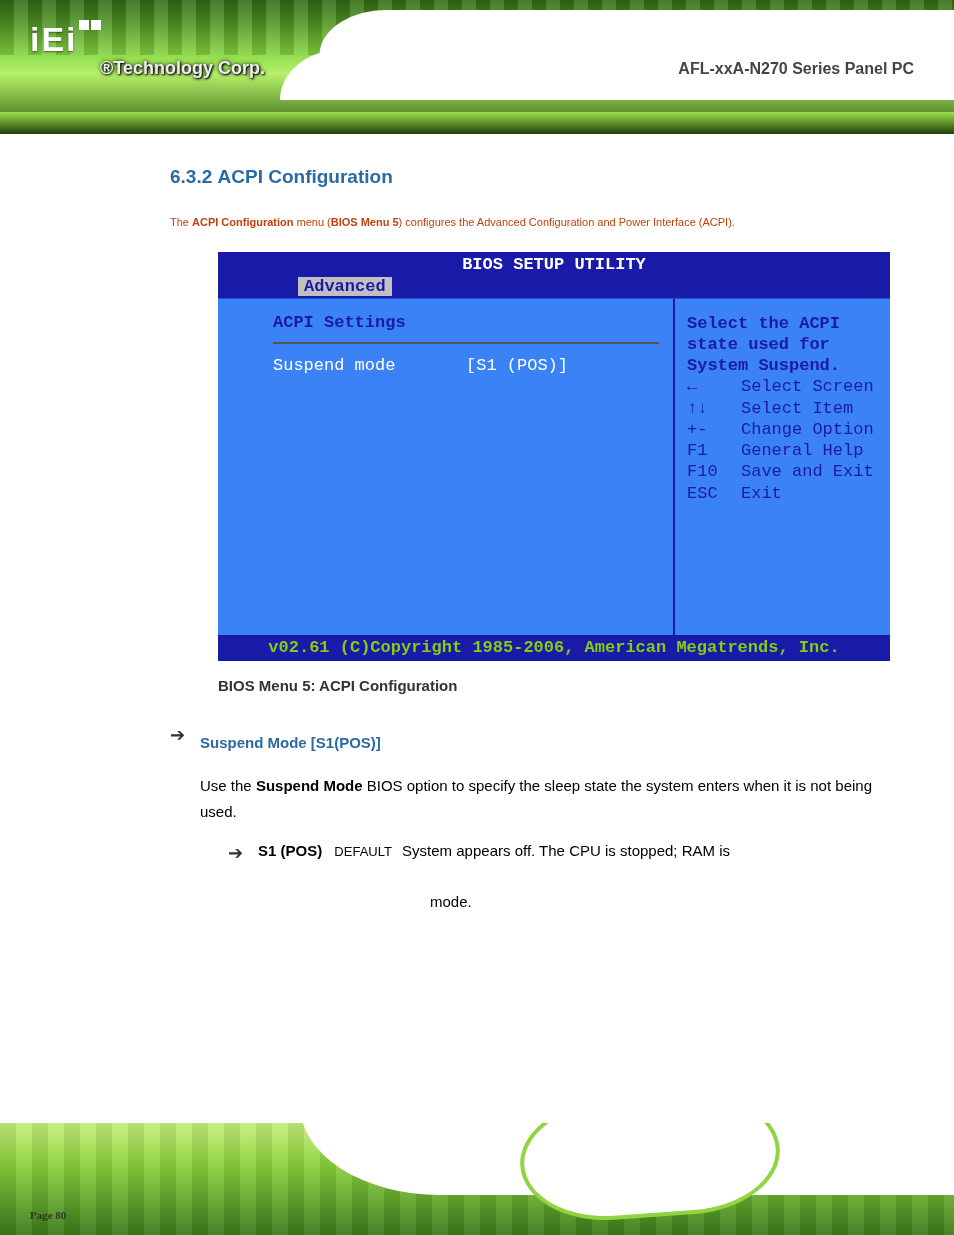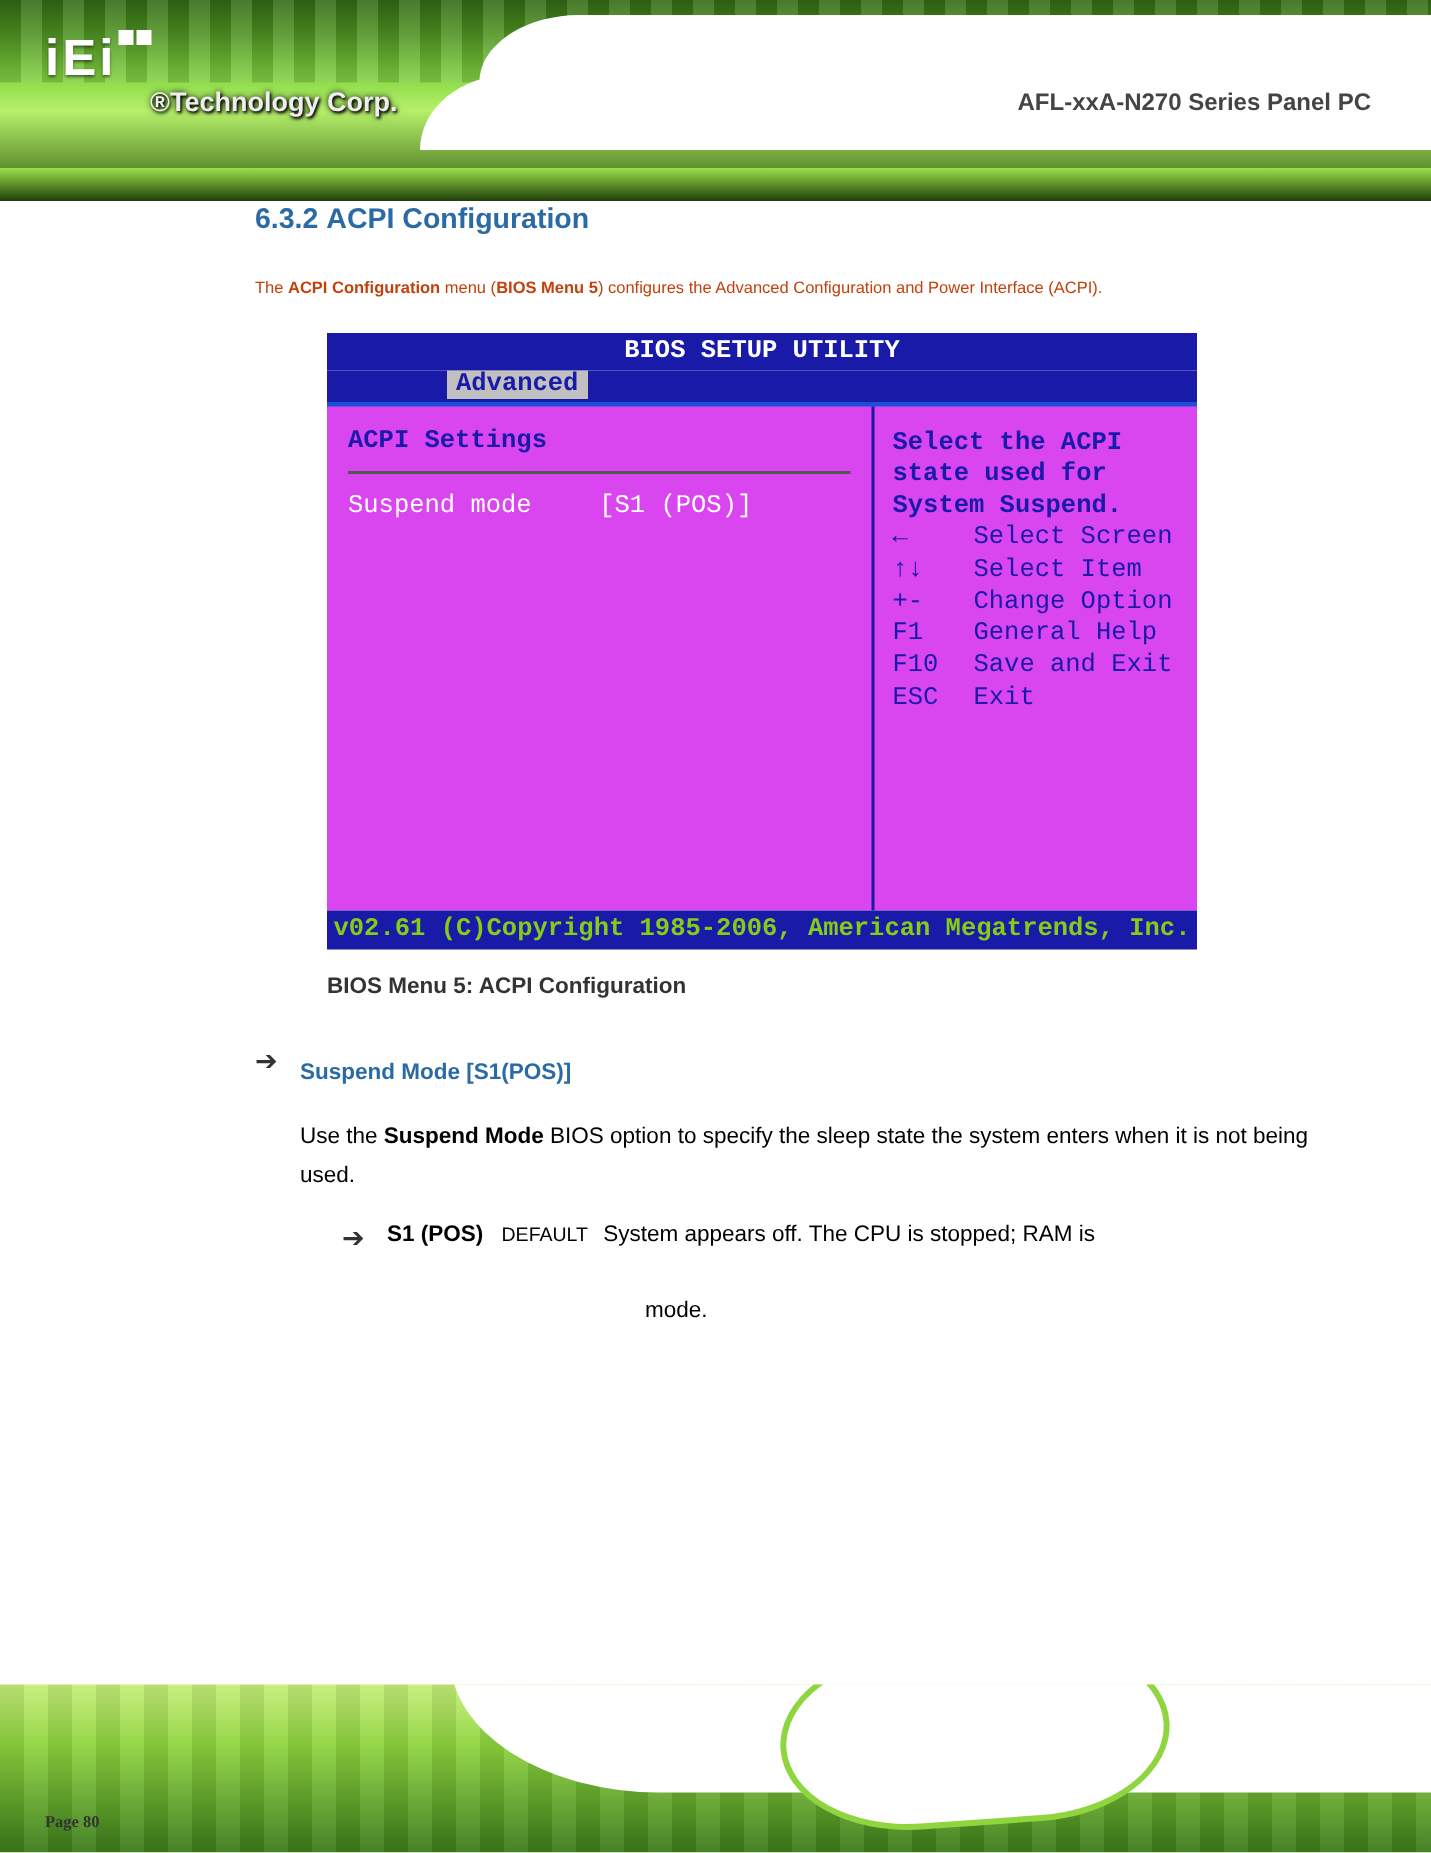--- a/index.html
+++ b/index.html
@@ -81,40 +81,40 @@
     top: 60px; right: 40px;
     font-size: 16px;
     color: #444;
     font-weight: bold;
   }
 
   .content {
     position: absolute;
     left: 170px;
     right: 60px;
-    top: 136px;
+    top: 166px;
   }
   .section-hd {
     font-size: 19px;
     font-weight: bold;
     color: #2a6aa5;
     margin-bottom: 26px;
   }
   .para {
     font-size: 11px;
     line-height: 1.6;
     color: #c2410c;
     margin-bottom: 20px;
   }
   .menu-bold { font-weight: bold; }
   .figref { font-weight: bold; }
 
   .bios-shot {
     margin: 8px 0 13px 48px;
-    width: 580px;
+    width: 672px;
     font-family: "Courier New", monospace;
     font-size: 17px;
     border-radius: 19px;
   }
   .bios-title {
     background: #1a1aa8;
     color: #fff;
     text-align: center;
     font-weight: bold;
     padding: 3px 0;
@@ -125,22 +125,23 @@
     padding: 0 0 2px 80px;
   }
   .bios-tab-active {
     background: #c0c0c0;
     color: #1a1aa8;
     padding: 0 6px;
     font-weight: bold;
   }
   .bios-body {
     display: flex;
-    background: #d946ef;
-    border-top: 3px solid #1d4ed8;
+    background: #3b82f6;
+    border-top: 1px solid #1d4ed8;
+    padding-left: 41px;
   }
   .bios-left {
     flex: 1;
     padding: 14px 14px 260px 14px;
     border-right: 2px solid #1a1aa8;
     color: #fff;
   }
   .bios-left .section-title {
     color: #1a1aa8;
     font-weight: bold;

